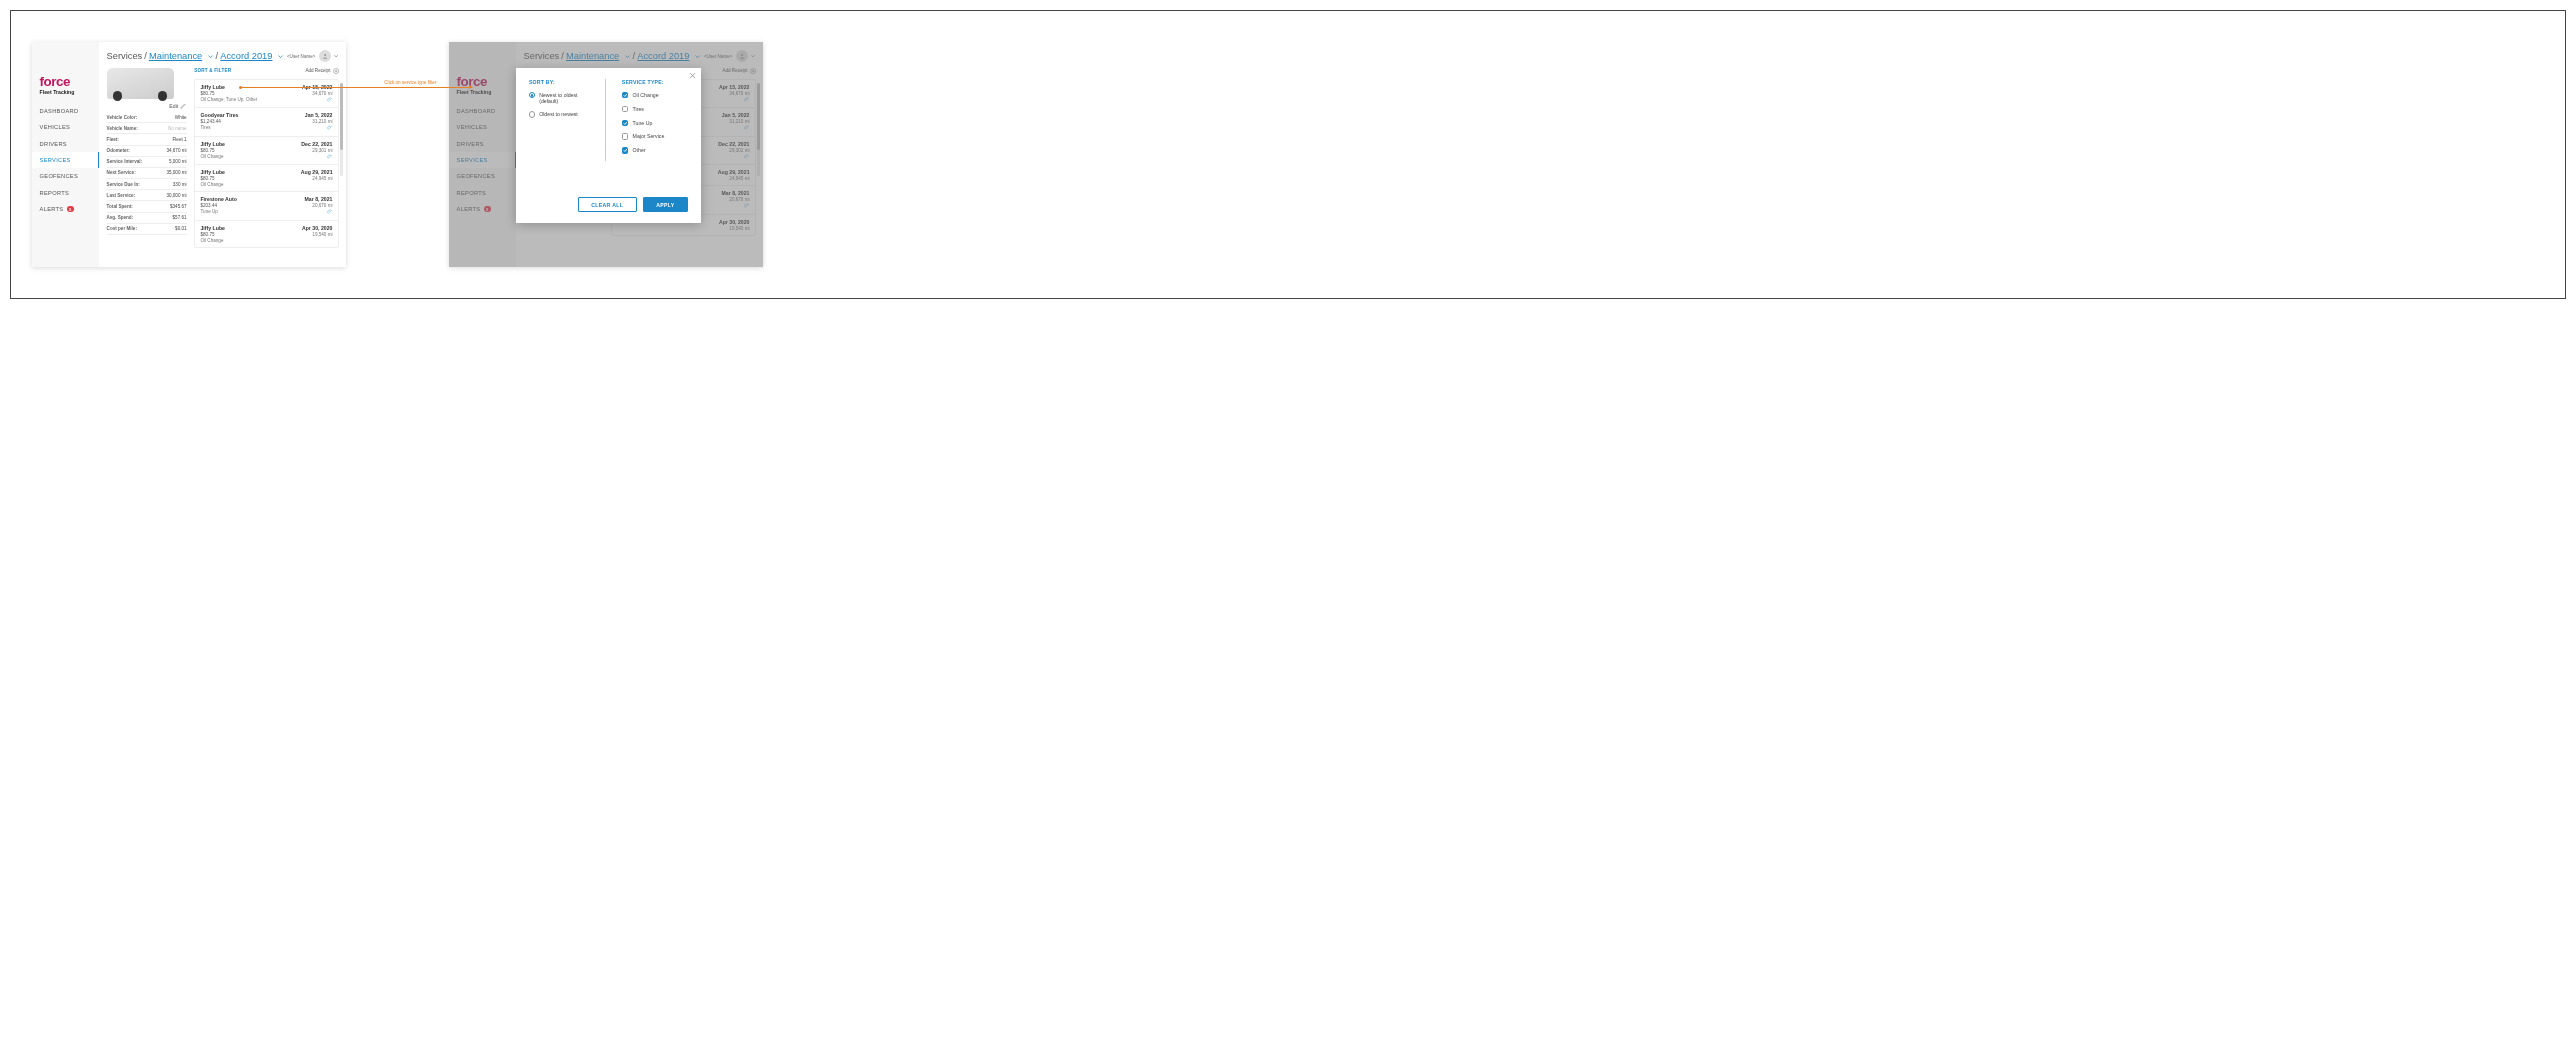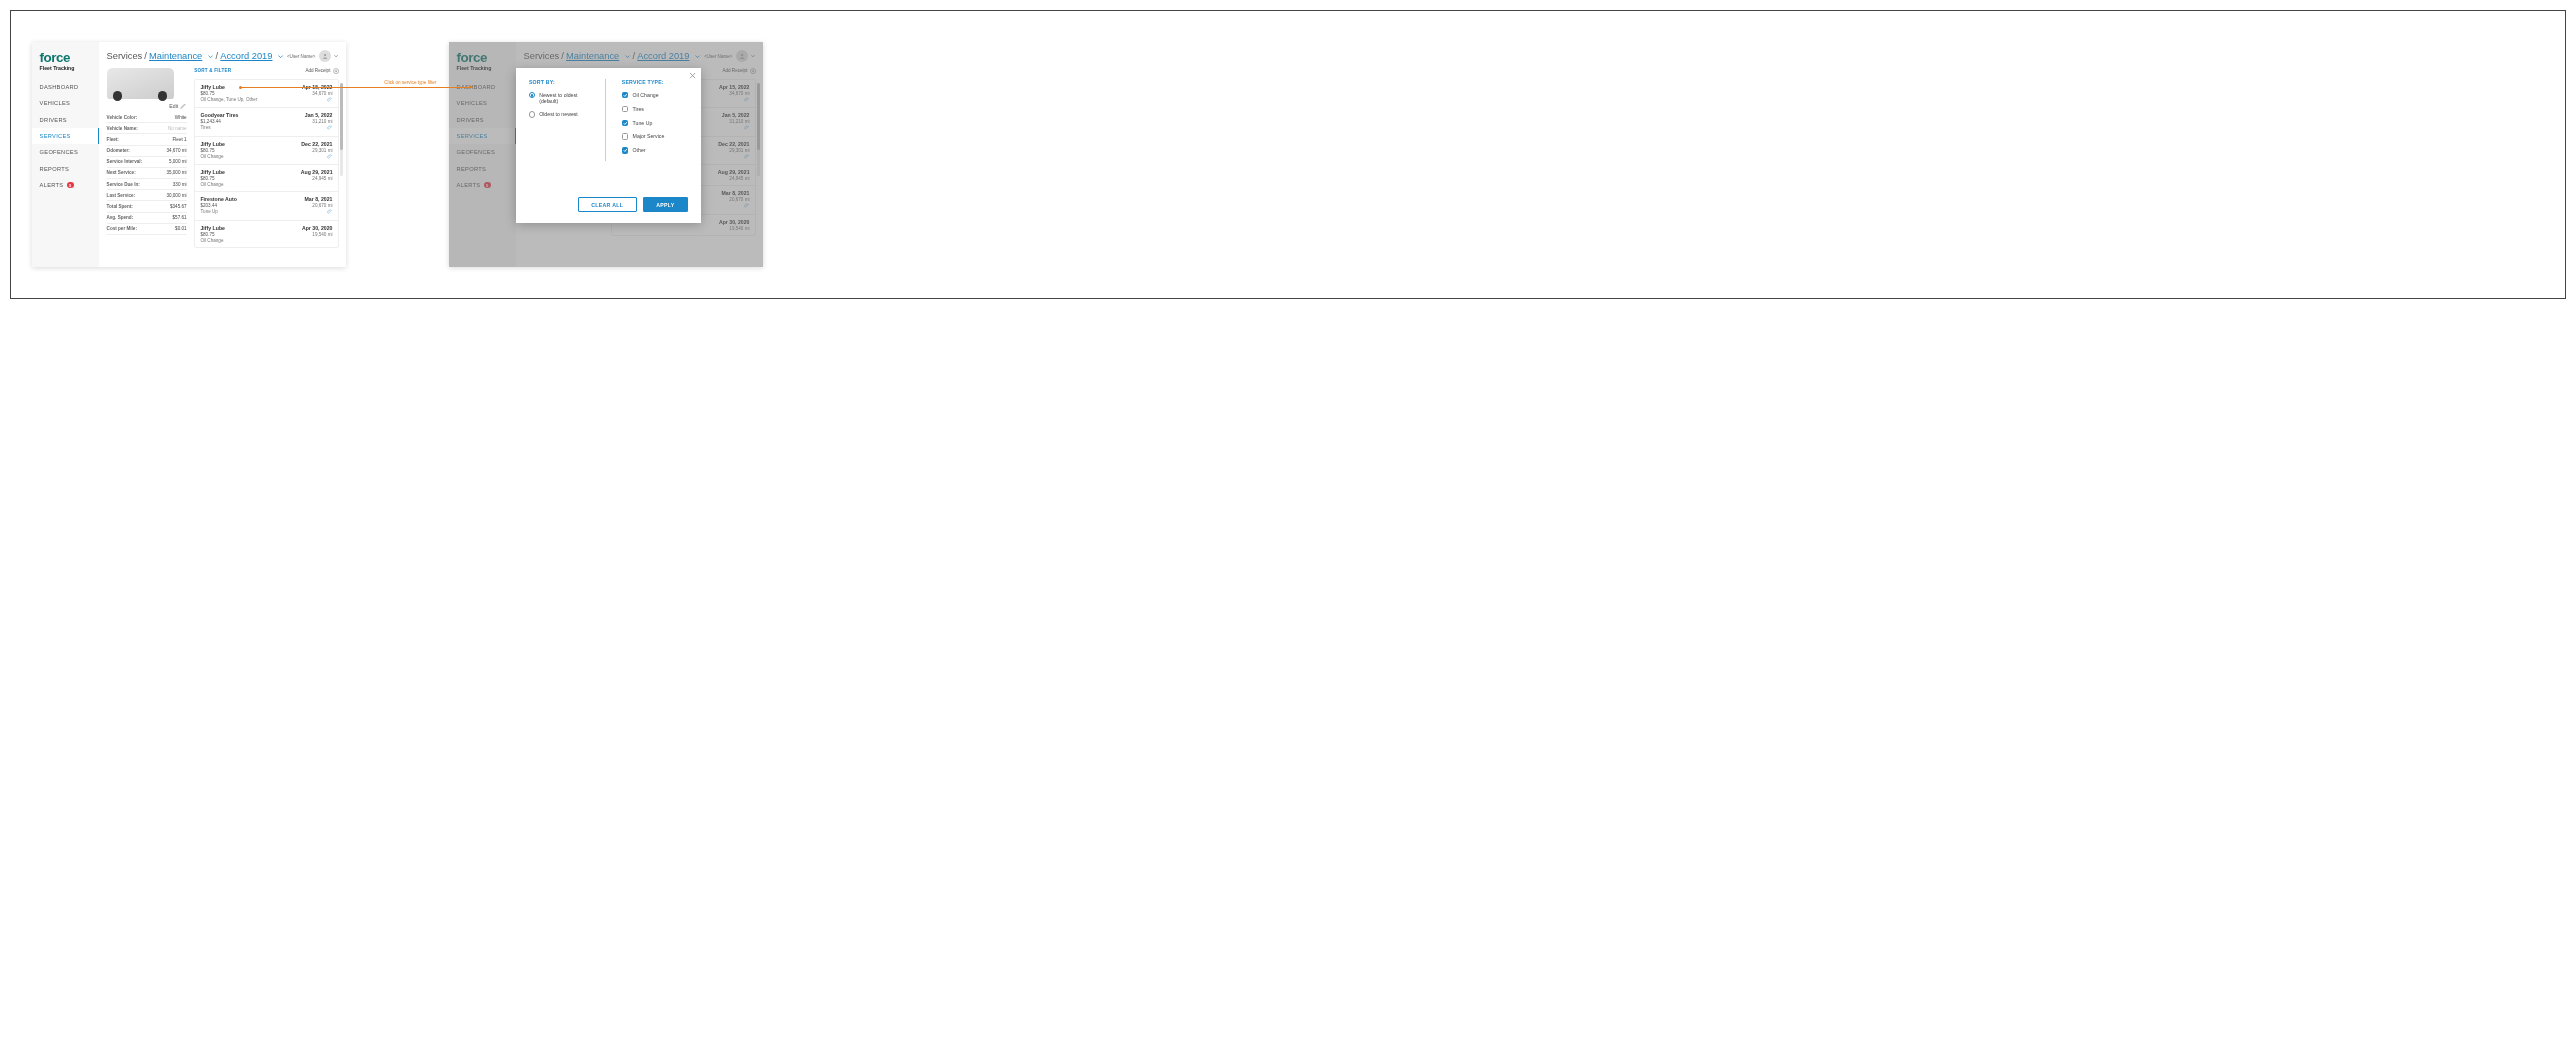--- a/index.html
+++ b/index.html
@@ -25,21 +25,21 @@
 }
 .sidebar {
   width: 67px;
   background: #f7f7f7;
   padding: 7.7px 0;
   flex-shrink: 0;
 }
 .logo {
   padding: 0 7.7px 7.7px 7.7px;
 }
-.logo-force { font-weight: 800; font-size: 13.4px; letter-spacing: -0.5px; color: #0f766e; }
+.logo-force { font-weight: 800; font-size: 13.4px; letter-spacing: -0.5px; color: #be185d; margin-top: 24px; }
 .logo-sub { font-size: 5.2px; font-weight: 600; color: #222; }
 .nav-item {
   padding: 5.2px 7.7px;
   font-size: 5.7px;
   color: #555;
   letter-spacing: 0.3px;
   cursor: pointer;
   display: flex;
   align-items: center;
   gap: 3.1px;

